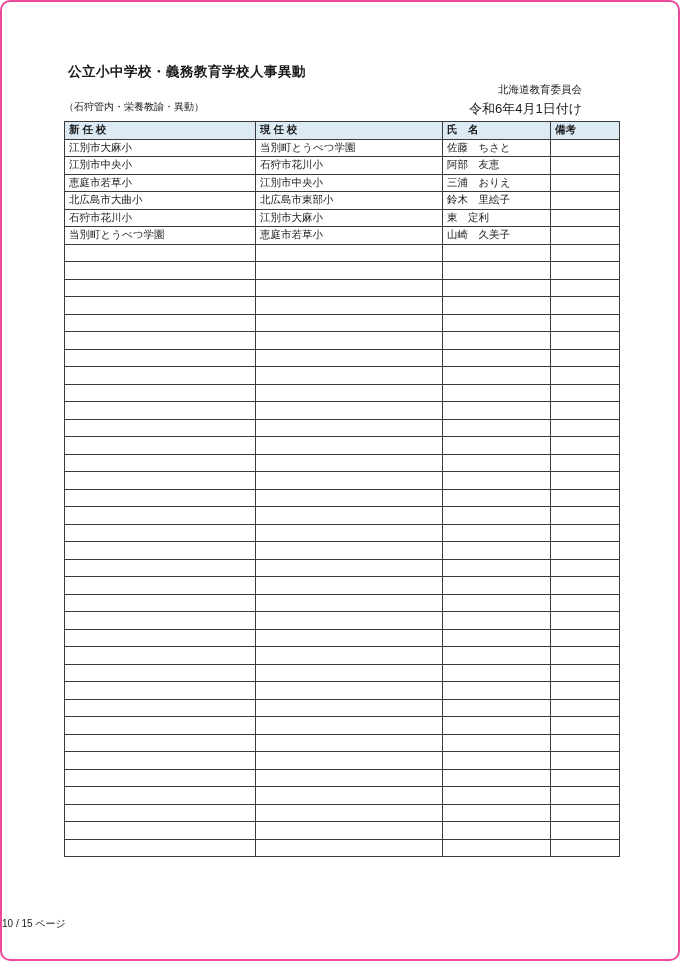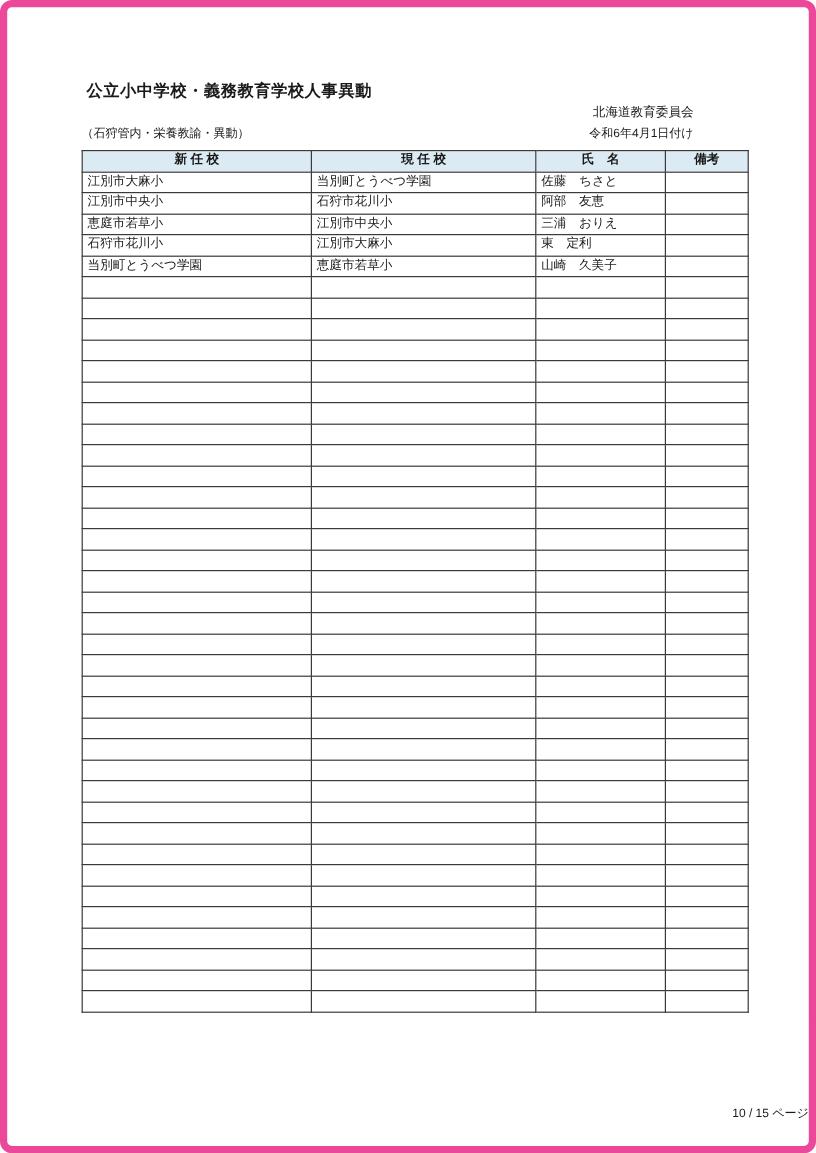--- a/index.html
+++ b/index.html
@@ -6,21 +6,21 @@
     margin: 0;
     padding: 0;
     background: #ffffff;
     font-family: "Liberation Sans", "DejaVu Sans", sans-serif;
   }
   .page {
     position: relative;
     width: 680px;
     height: 961px;
     background: #ffffff;
-    border: 6px solid #ec4899;
+    border: 2px solid #ec4899;
     border-radius: 10px;
     box-sizing: border-box;
     overflow: hidden;
     color: #1a1a1a;
   }
   .doc-title {
     position: absolute;
     left: 66px;
     top: 61px;
     font-size: 13.5px;
@@ -40,21 +40,21 @@
     position: absolute;
     left: 62px;
     top: 98px;
     font-size: 10px;
     white-space: nowrap;
   }
   .date-note {
     position: absolute;
     right: 96px;
     top: 98px;
-    font-size: 10px;
+    font-size: 13px;
     white-space: nowrap;
   }
   table.transfer-table {
     position: absolute;
     left: 62px;
     top: 119px;
     width: 555px;
     border-collapse: collapse;
     table-layout: fixed;
     border: 1.5px solid #222222;
@@ -67,32 +67,32 @@
     font-size: 10.5px;
     line-height: 1.1;
     box-sizing: border-box;
     overflow: hidden;
     white-space: nowrap;
     vertical-align: middle;
   }
   table.transfer-table th {
     background: #dcebf3;
     font-weight: bold;
-    text-align: center;
+    text-align: left;
   }
   table.transfer-table td {
     text-align: left;
     background: #ffffff;
   }
   .page-footer {
     position: absolute;
     left: 0;
     width: 100%;
     top: 915px;
-    text-align: right;
+    text-align: left;
     font-size: 10px;
     color: #1a1a1a;
   }
 </style>
 </head>
 <body>
 
 <div class="page">
 
   <div class="doc-title">公立小中学校・義務教育学校人事異動</div>
@@ -131,20 +131,26 @@
           <td>阿部　友恵</td>
           <td></td>
         </tr>
         <tr>
           <td>恵庭市若草小</td>
           <td>江別市中央小</td>
           <td>三浦　おりえ</td>
           <td></td>
         </tr>
         <tr>
+          <td>北広島市大曲小</td>
+          <td>北広島市東部小</td>
+          <td>鈴木　里絵子</td>
+          <td></td>
+        </tr>
+        <tr>
           <td>石狩市花川小</td>
           <td>江別市大麻小</td>
           <td>東　定利</td>
           <td></td>
         </tr>
         <tr>
           <td>当別町とうべつ学園</td>
           <td>恵庭市若草小</td>
           <td>山崎　久美子</td>
           <td></td>

